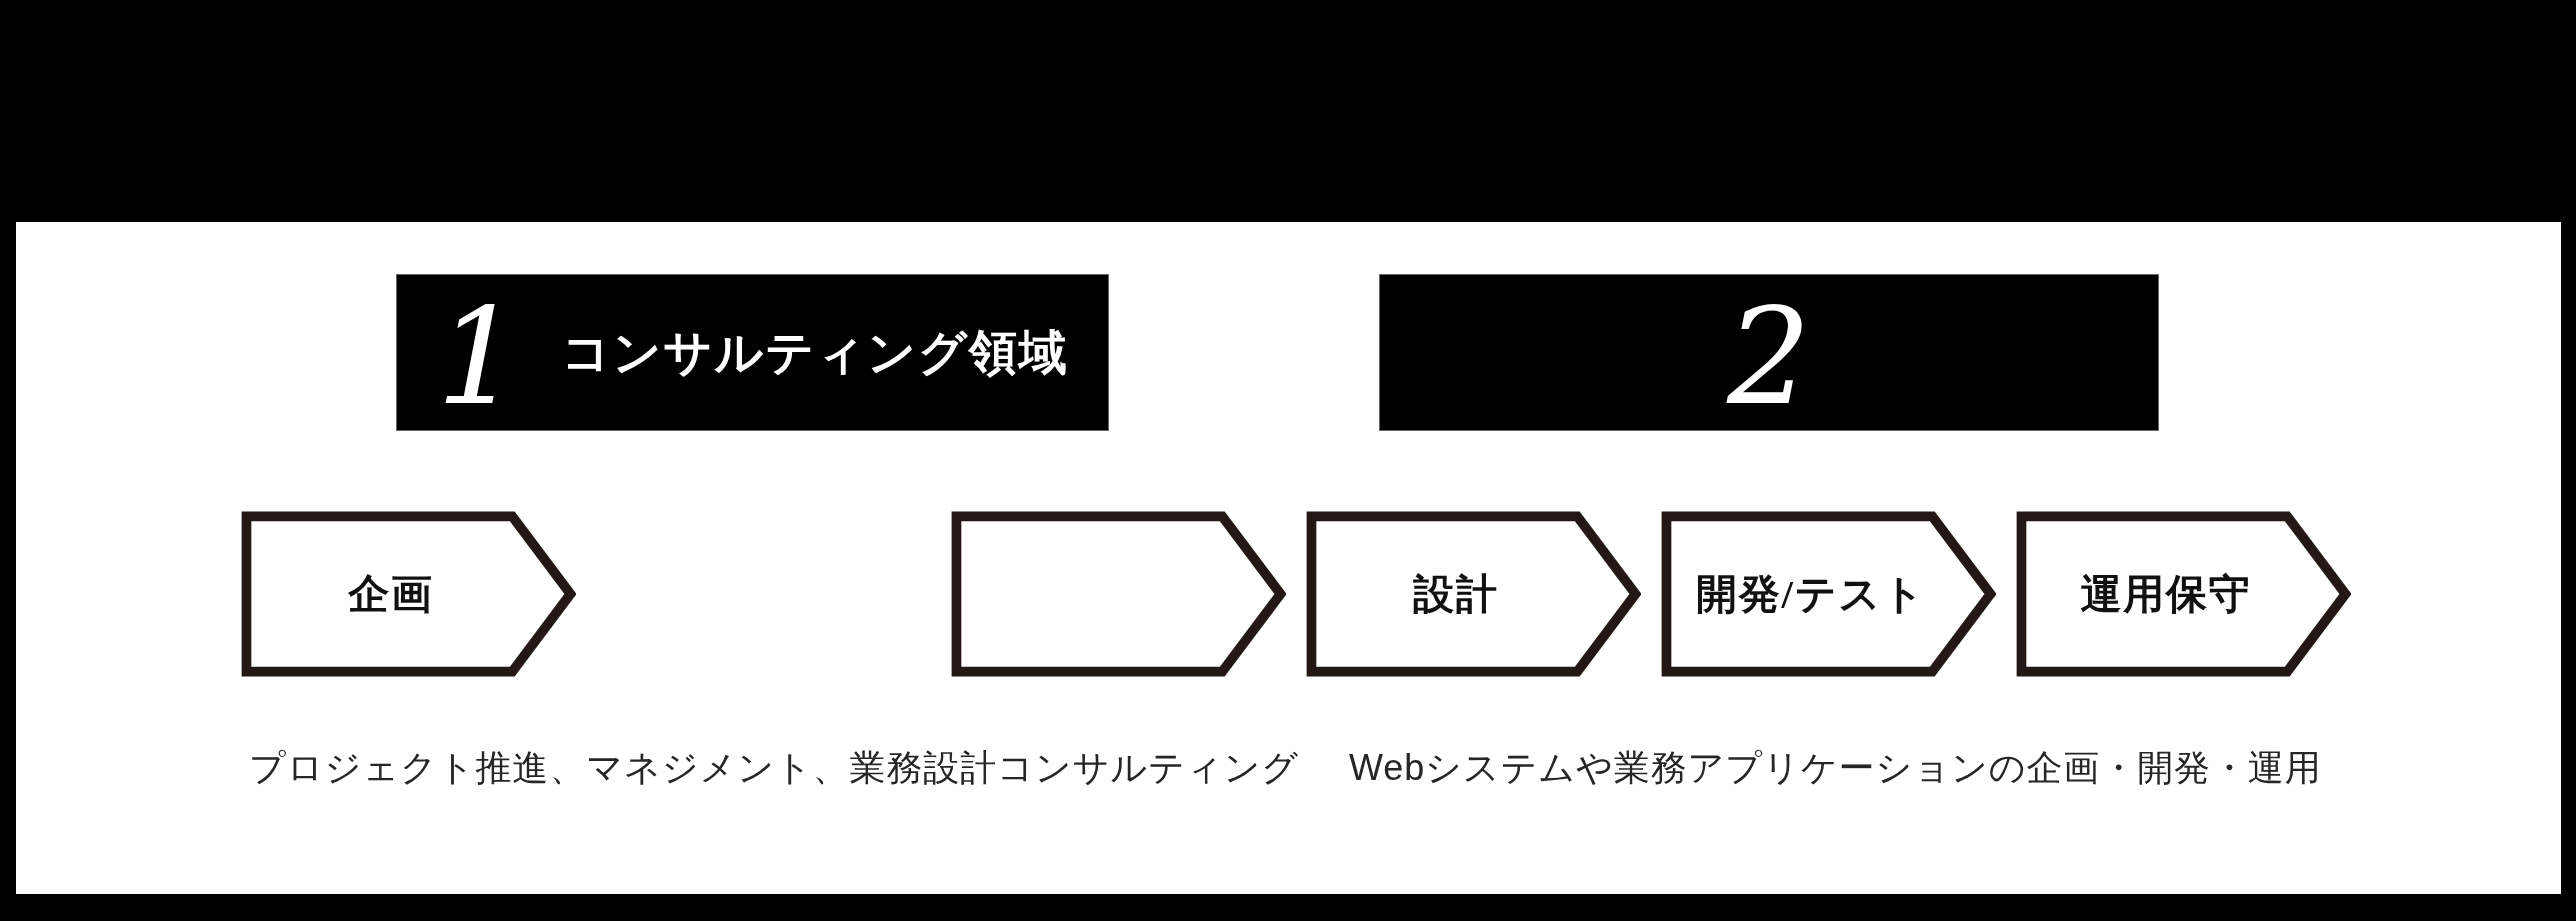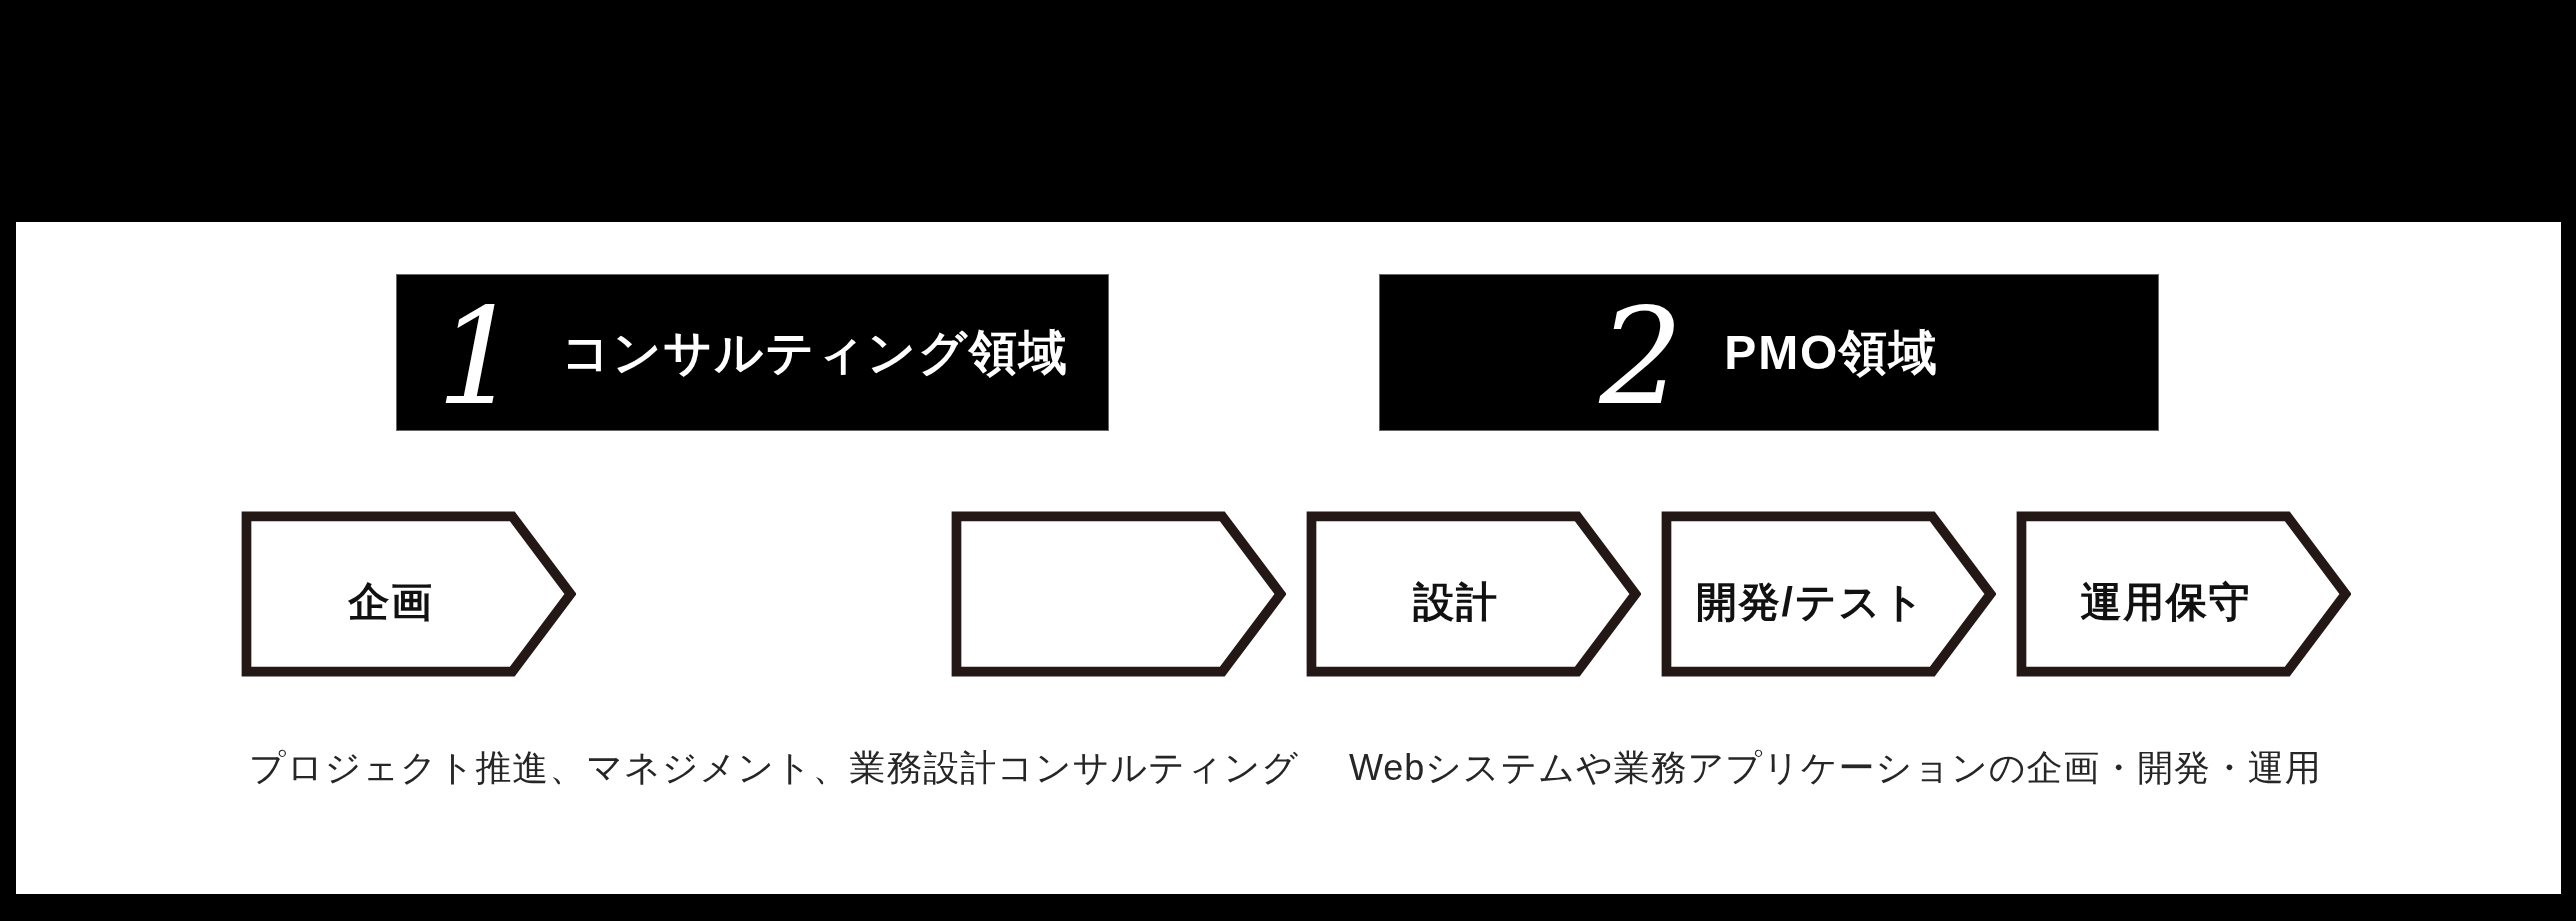--- a/index.html
+++ b/index.html
@@ -53,31 +53,32 @@
   .step {
     position: absolute;
     top: 289px;
     width: 335px;
     height: 166px;
   }
   .step svg { position: absolute; left: 0; top: 0; display: block; }
   .step-label {
     position: absolute;
     left: 0;
-    top: 8px;
+    top: 0;
     width: 300px;
     height: 166px;
     display: flex;
     align-items: center;
     justify-content: center;
     font-size: 41px;
     font-weight: bold;
     color: #111111;
     letter-spacing: 1.8px;
     white-space: nowrap;
+    font-family: Liberation Serif, serif;
   }
   .s1 { left: 225px; }
   .s2 { left: 580px; }
   .s3 { left: 935px; }
   .s4 { left: 1290px; }
   .s5 { left: 1645px; }
   .s6 { left: 2000px; }
 
   .desc {
     position: absolute;
@@ -96,21 +97,20 @@
 <div class="canvas">
   <div class="panel">
 
     <div class="header-box box1">
       <span class="num">1</span>
       <span class="header-label">コンサルティング領域</span>
     </div>
 
     <div class="header-box box2">
       <span class="num">2</span>
-      <span class="header-label">PMO領域</span>
     </div>
 
     <div class="step s1">
       <svg width="335" height="166" viewBox="0 0 379 188">
         <polygon points="6,6 307,6 373,94 307,182 6,182" fill="#ffffff" stroke="#231815" stroke-width="11"></polygon>
       </svg>
       <div class="step-label">企画</div>
     </div>
 
 

